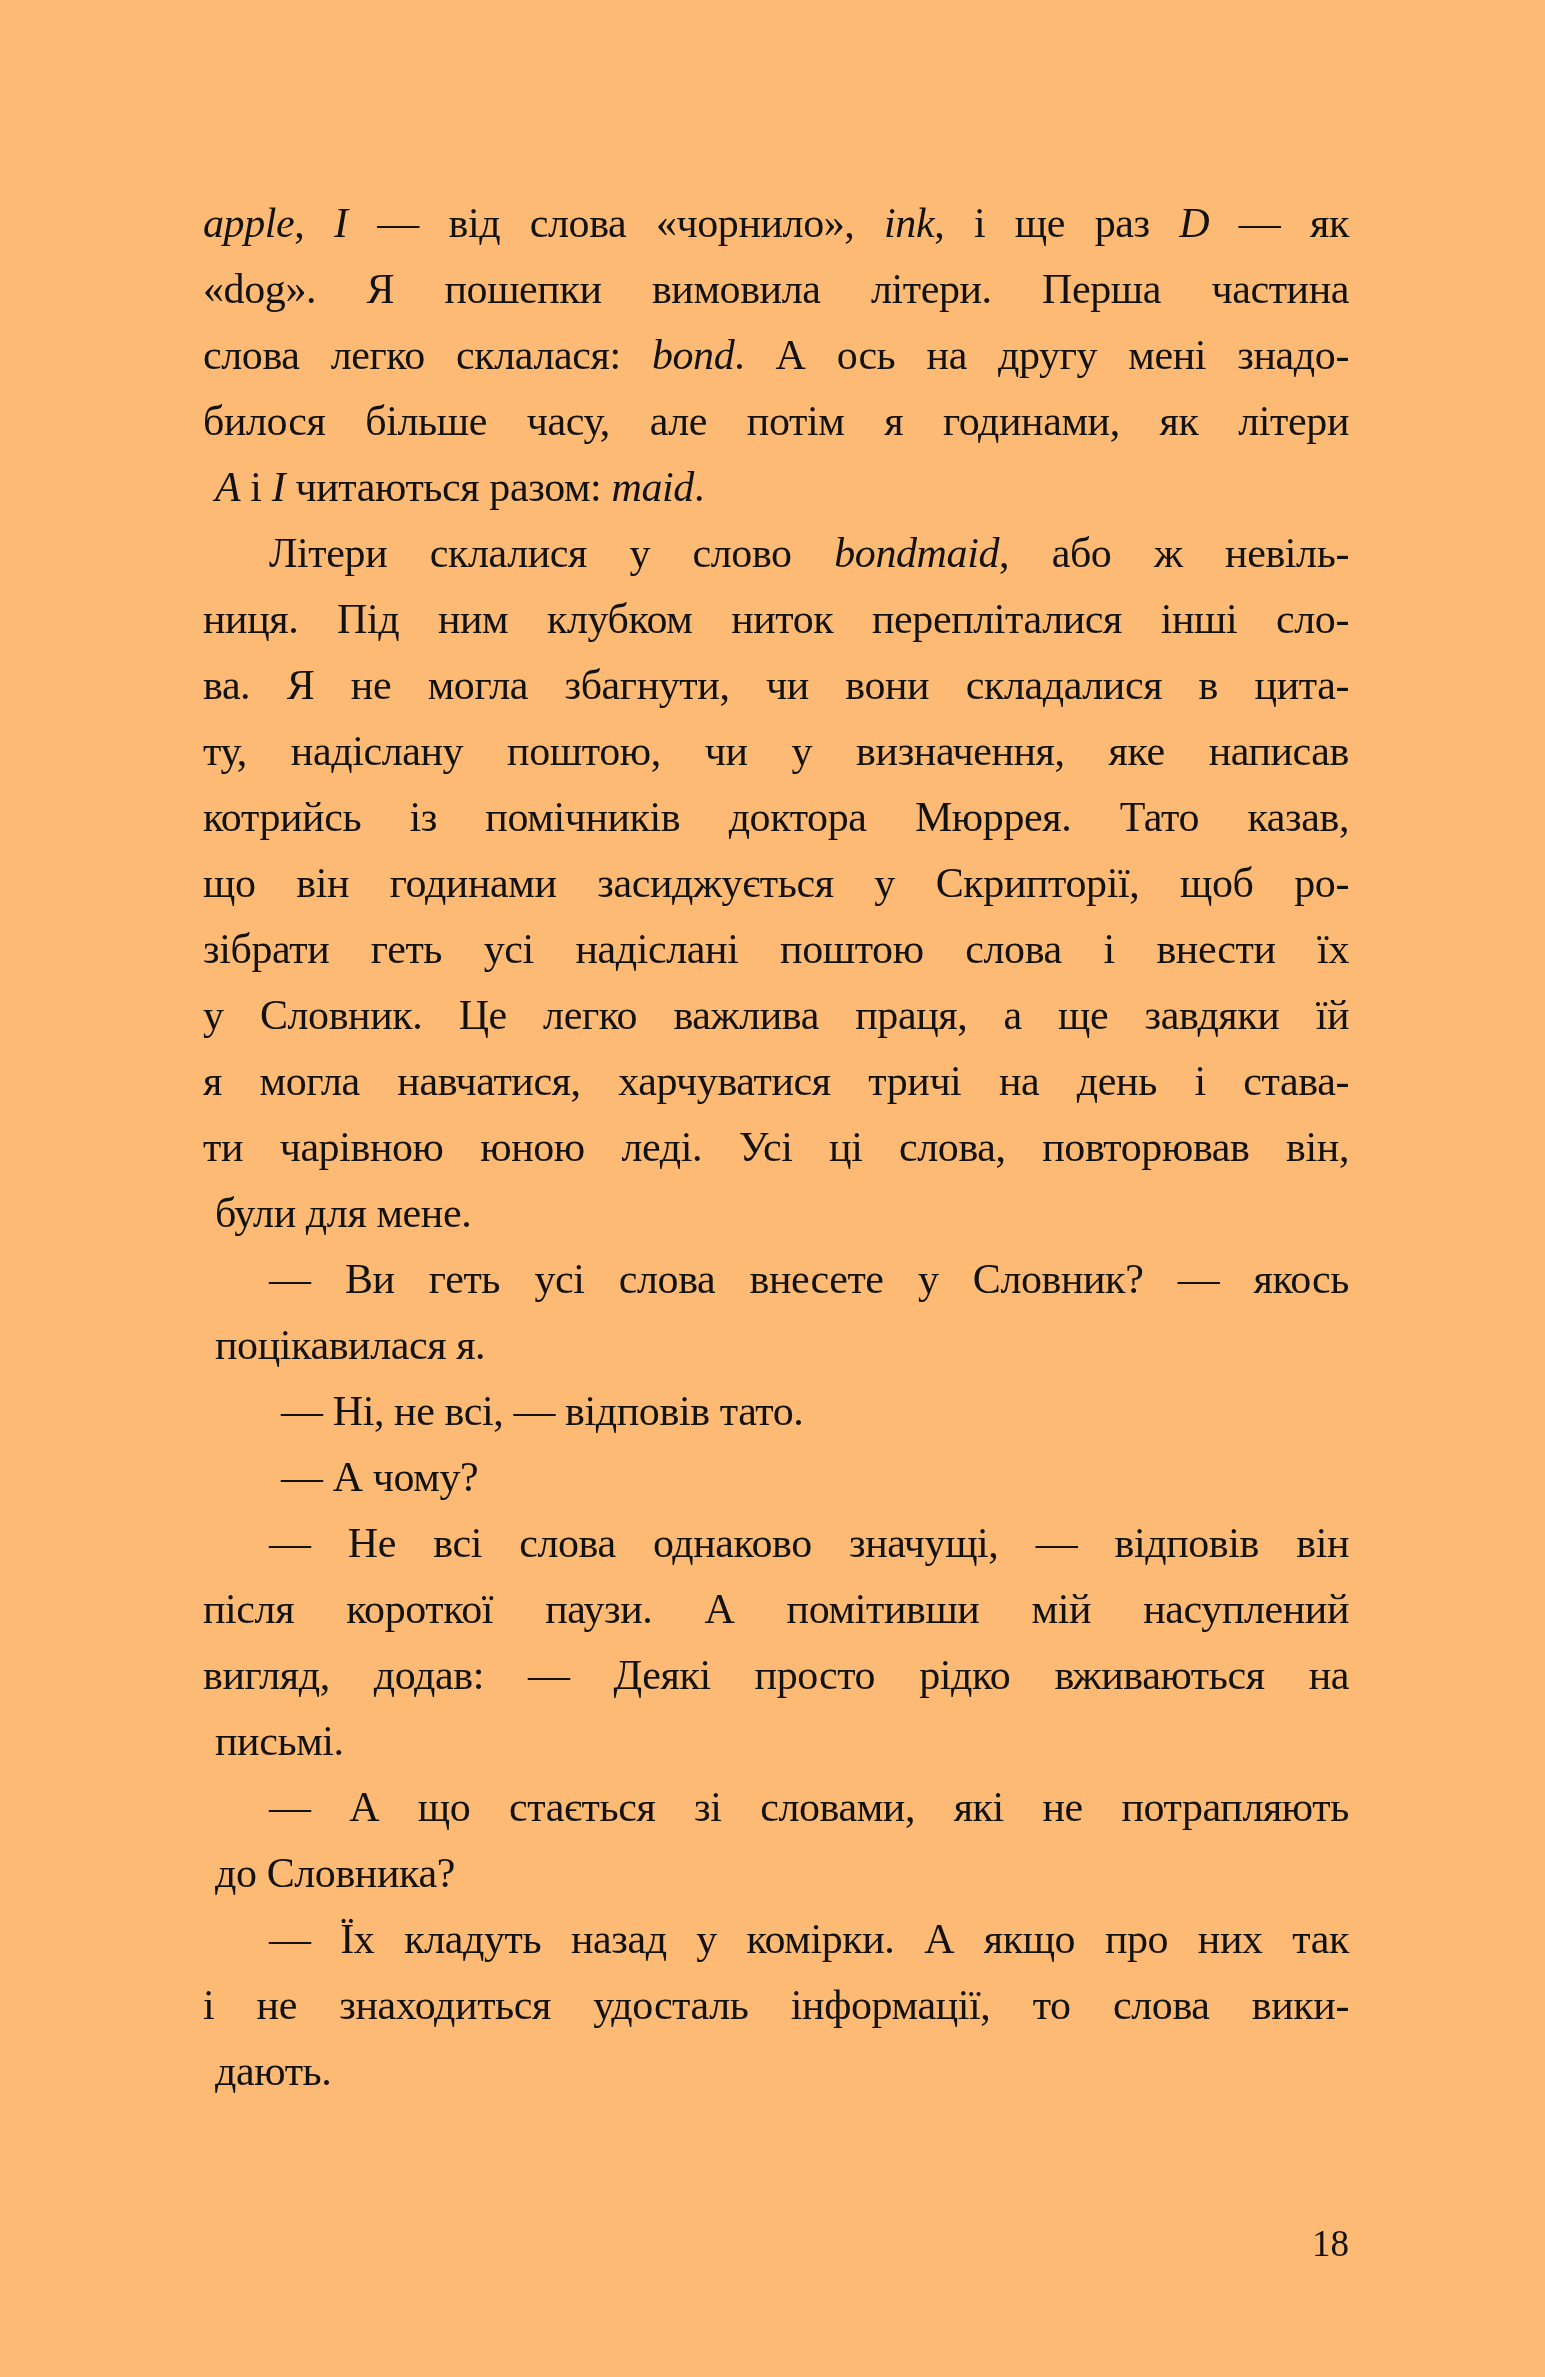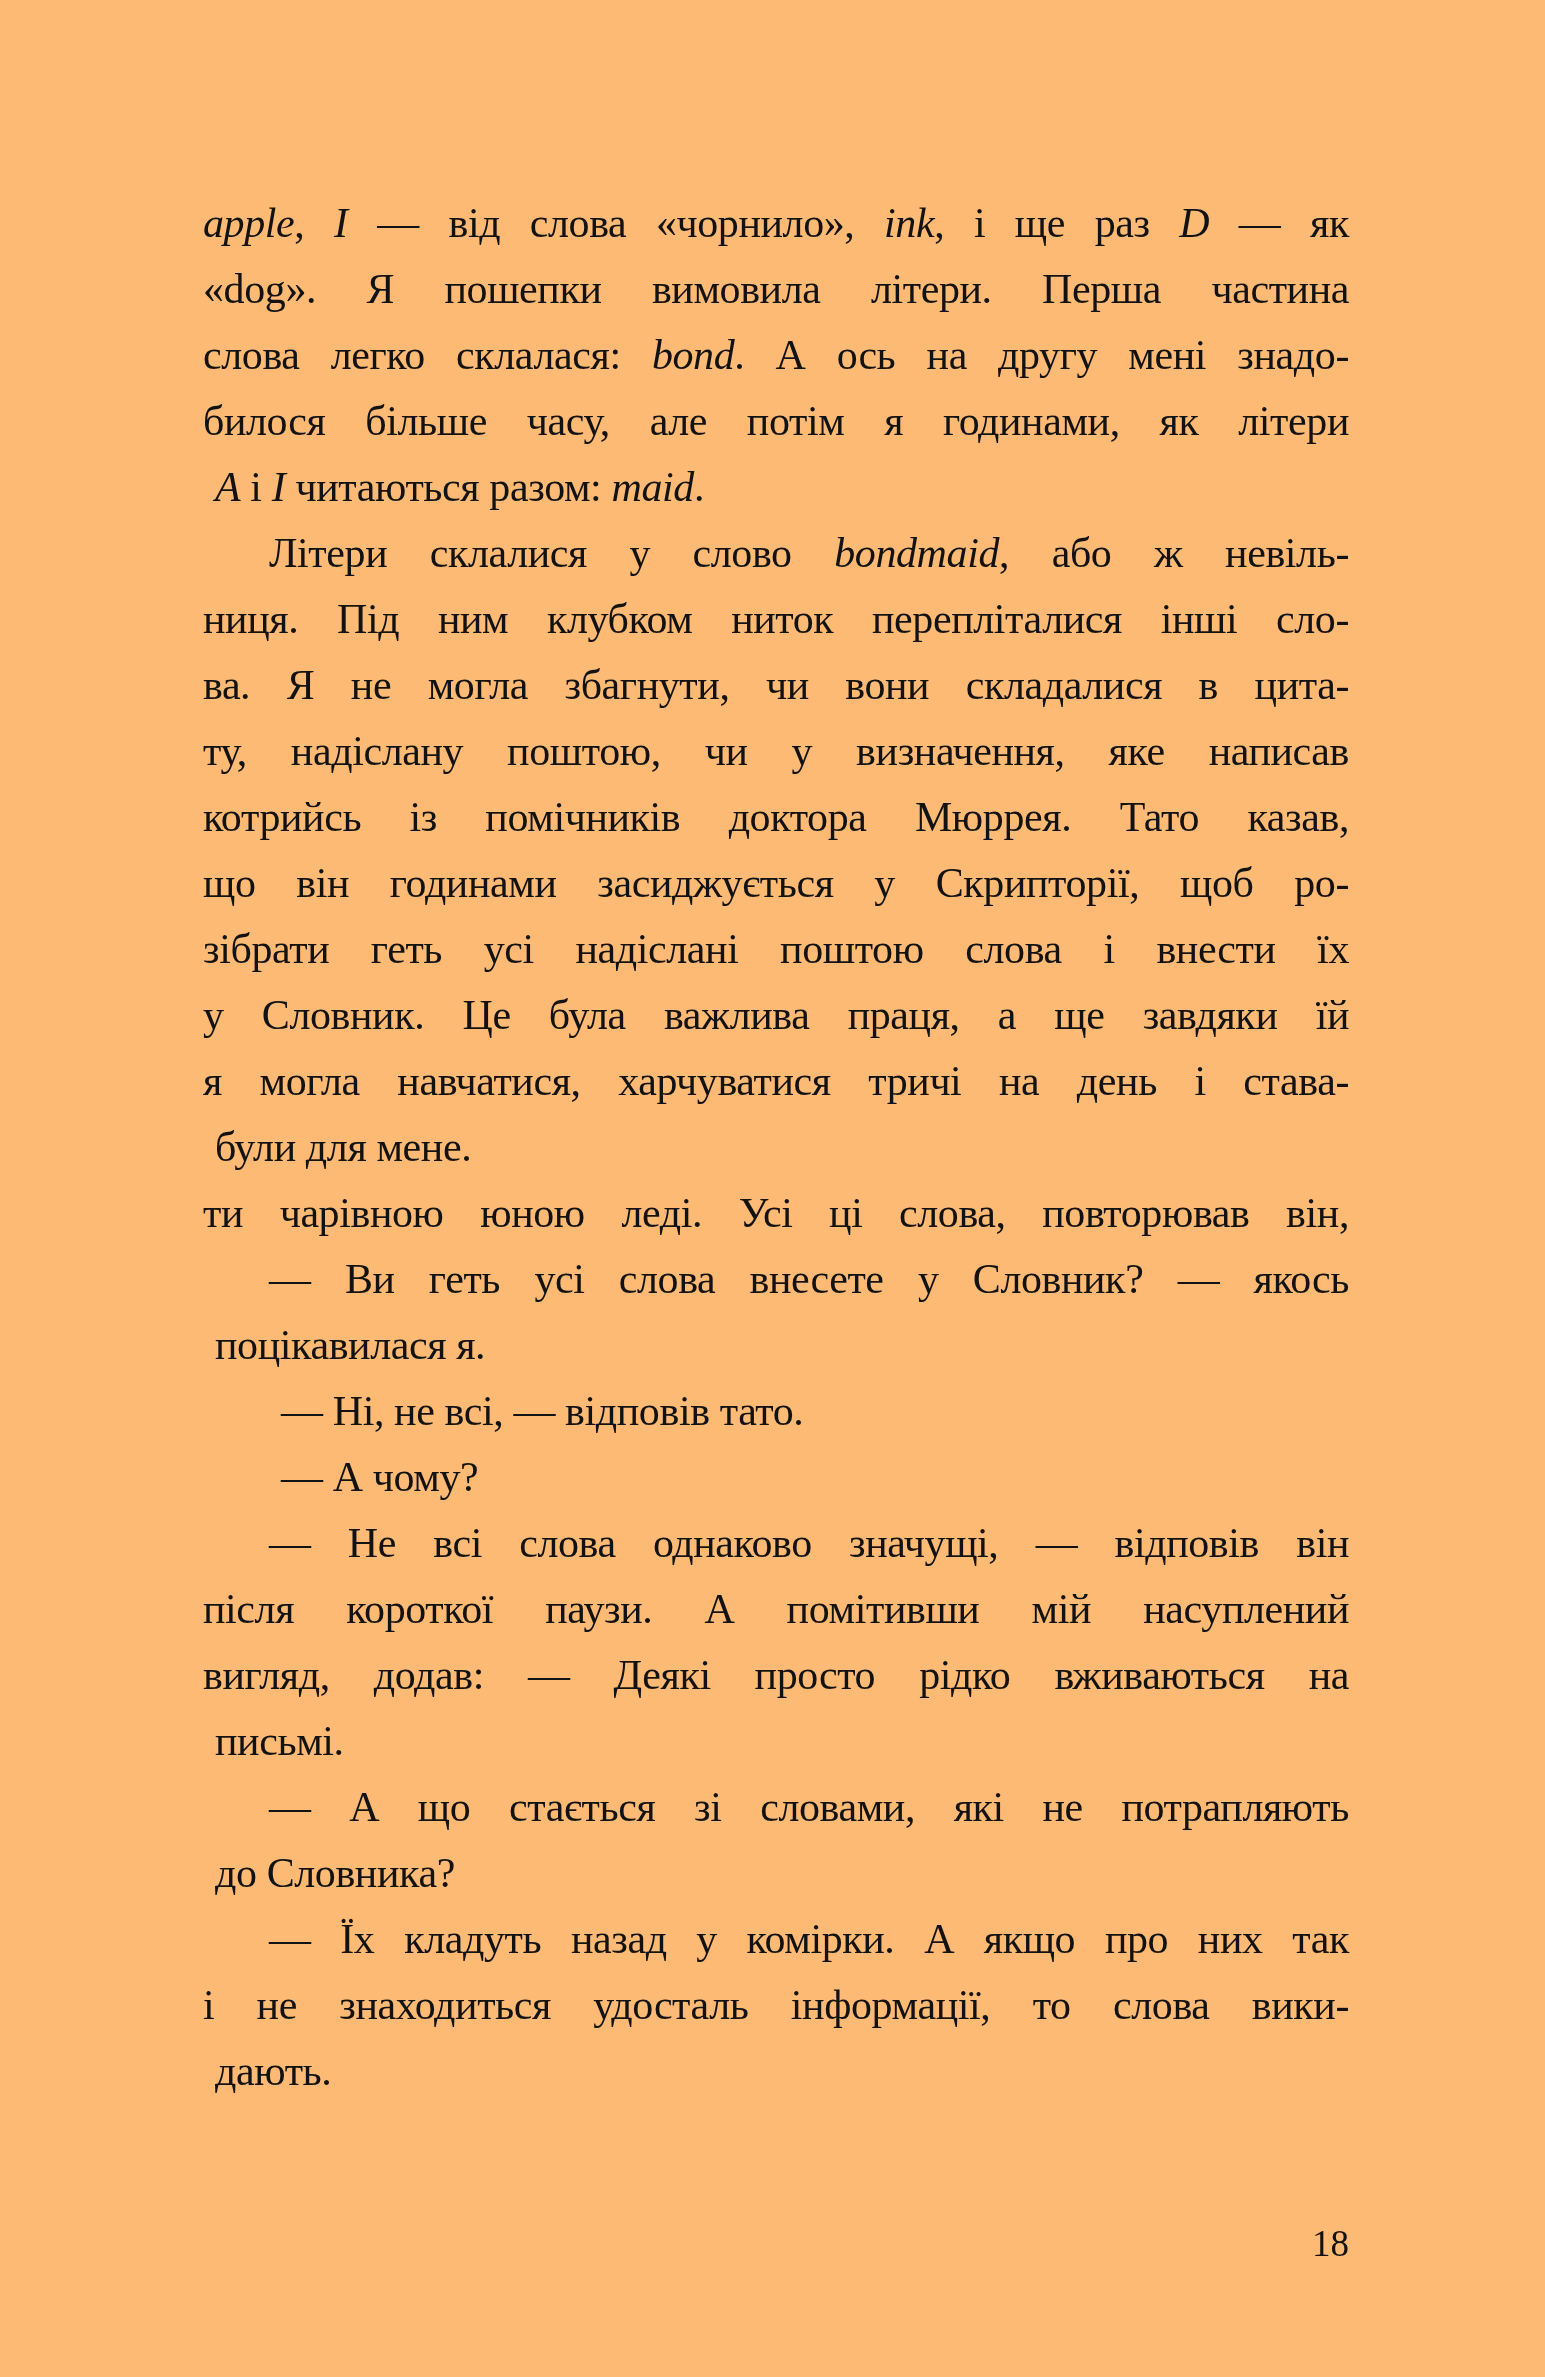--- a/index.html
+++ b/index.html
@@ -64,24 +64,24 @@
       <div class="line"><span>слова легко склалася: </span><span class="it">bond</span><span>. А ось на другу мені знадо-</span></div>
       <div class="line"><span>билося більше часу, але потім я годинами, як літери</span></div>
       <div class="line left"><span class="it">A</span><span> і </span><span class="it">I</span><span> читаються разом: </span><span class="it">maid</span><span>.</span></div>
       <div class="line indent"><span>Літери склалися у слово </span><span class="it">bondmaid</span><span>, або ж невіль-</span></div>
       <div class="line"><span>ниця. Під ним клубком ниток перепліталися інші сло-</span></div>
       <div class="line"><span>ва. Я не могла збагнути, чи вони складалися в цита-</span></div>
       <div class="line"><span>ту, надіслану поштою, чи у визначення, яке написав</span></div>
       <div class="line"><span>котрийсь із помічників доктора Мюррея. Тато казав,</span></div>
       <div class="line"><span>що він годинами засиджується у Скрипторії, щоб ро-</span></div>
       <div class="line"><span>зібрати геть усі надіслані поштою слова і внести їх</span></div>
-      <div class="line"><span>у Словник. Це була важлива праця, а ще завдяки їй</span></div>
+      <div class="line"><span>у Словник. Це легко важлива праця, а ще завдяки їй</span></div>
       <div class="line"><span>я могла навчатися, харчуватися тричі на день і става-</span></div>
+      <div class="line"><span>ти чарівною юною леді. Усі ці слова, повторював він,</span></div>
       <div class="line left"><span>були для мене.</span></div>
-      <div class="line"><span>ти чарівною юною леді. Усі ці слова, повторював він,</span></div>
       <div class="line indent"><span>— Ви геть усі слова внесете у Словник? — якось</span></div>
       <div class="line left"><span>поцікавилася я.</span></div>
       <div class="line left indent"><span>— Ні, не всі, — відповів тато.</span></div>
       <div class="line left indent"><span>— А чому?</span></div>
       <div class="line indent"><span>— Не всі слова однаково значущі, — відповів він</span></div>
       <div class="line"><span>після короткої паузи. А помітивши мій насуплений</span></div>
       <div class="line"><span>вигляд, додав: — Деякі просто рідко вживаються на</span></div>
       <div class="line left"><span>письмі.</span></div>
       <div class="line indent"><span>— А що стається зі словами, які не потрапляють</span></div>
       <div class="line left"><span>до Словника?</span></div>

